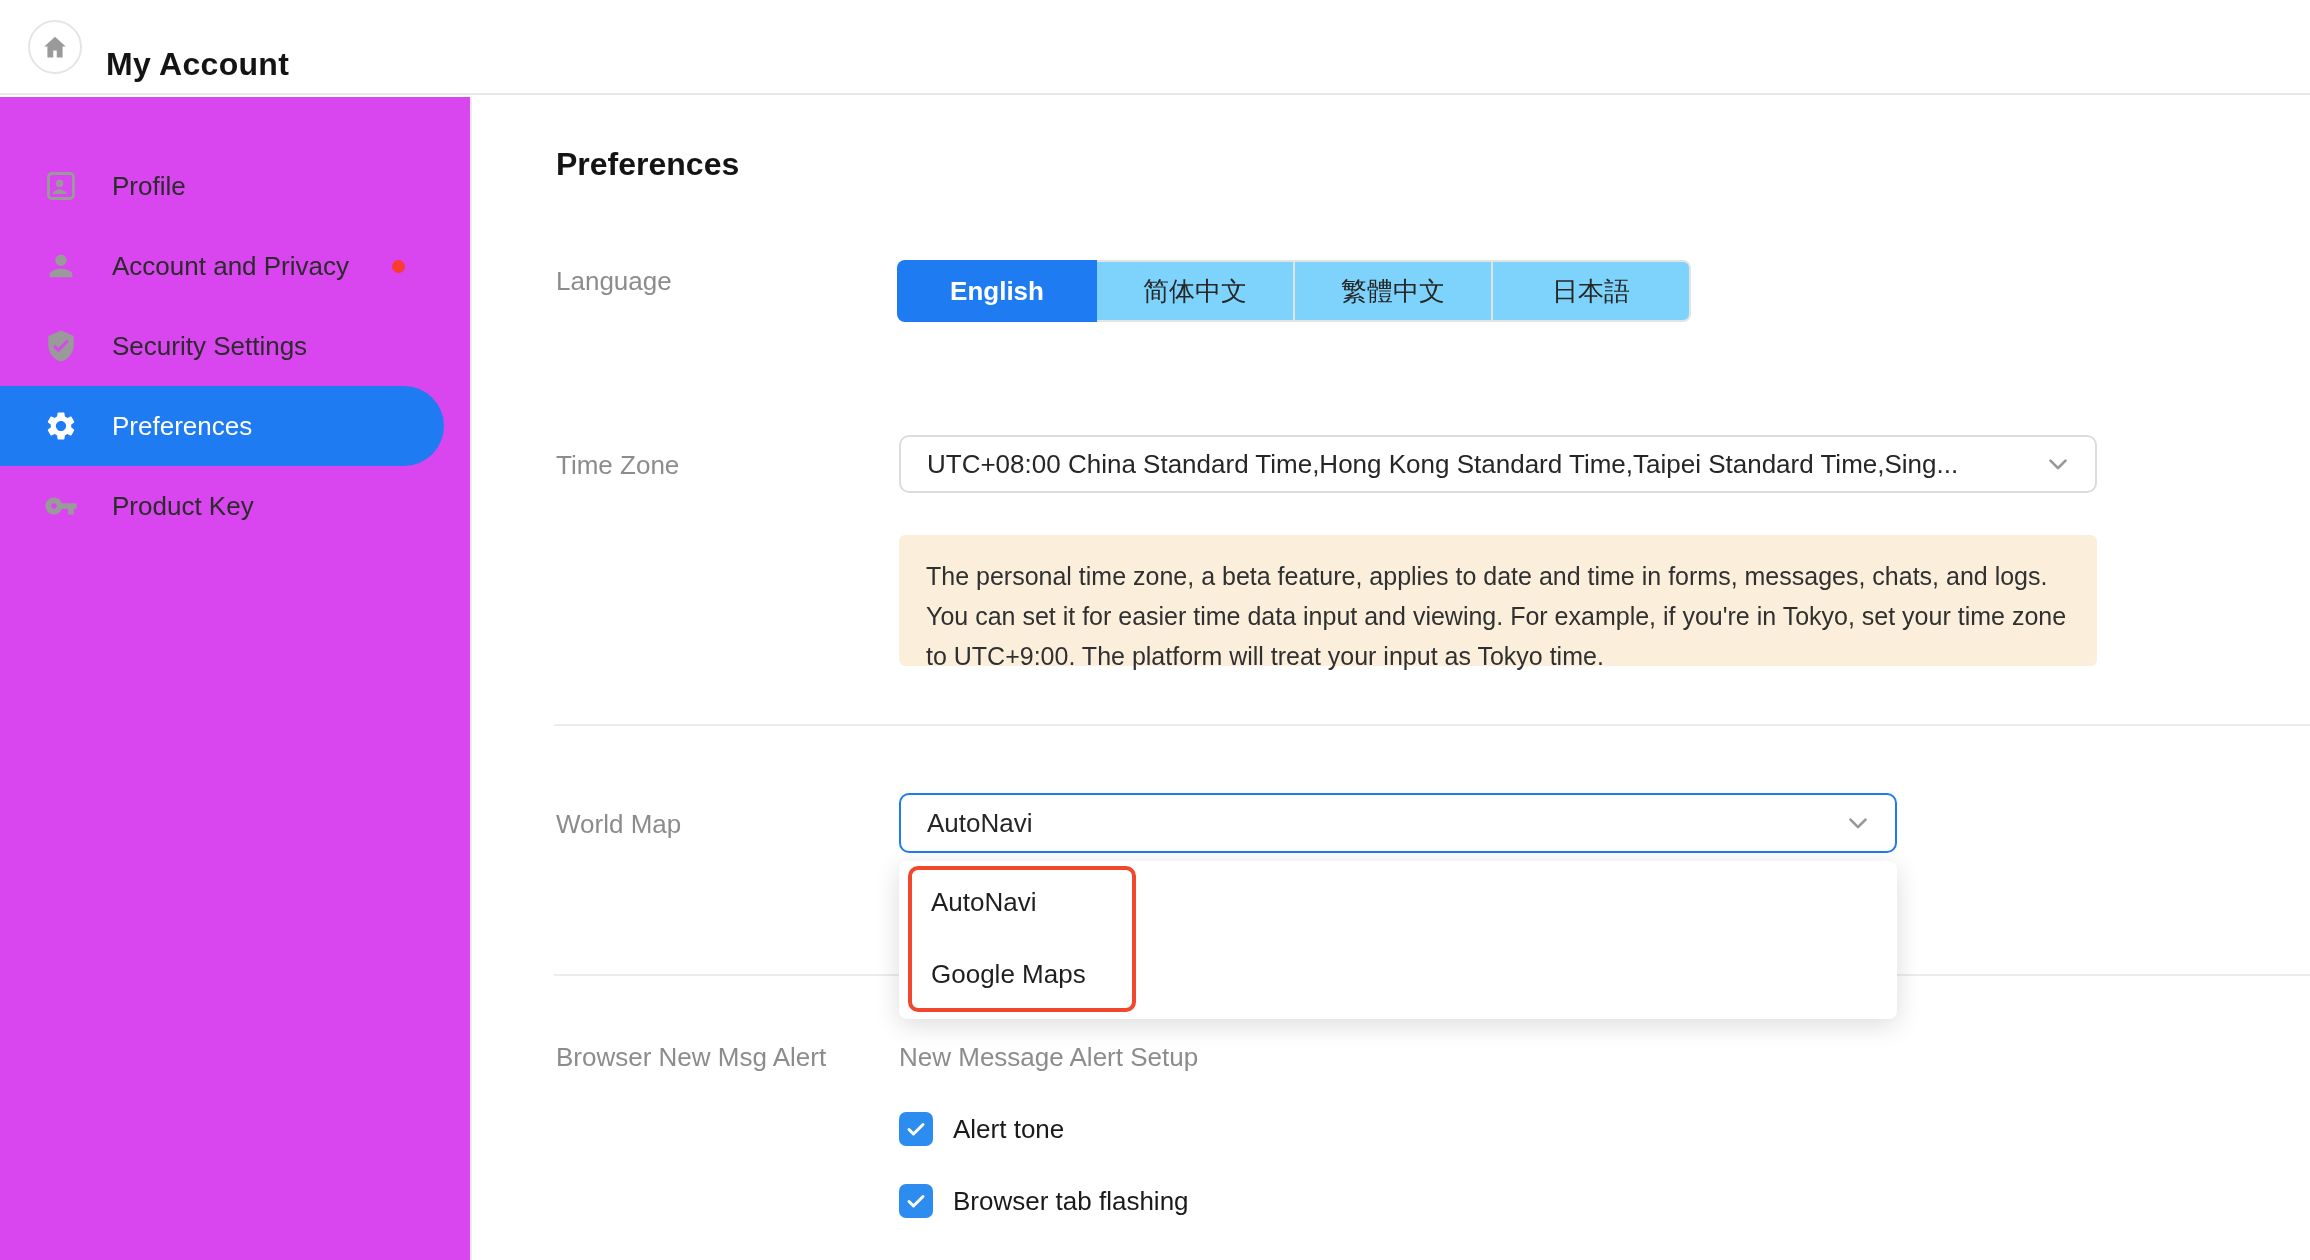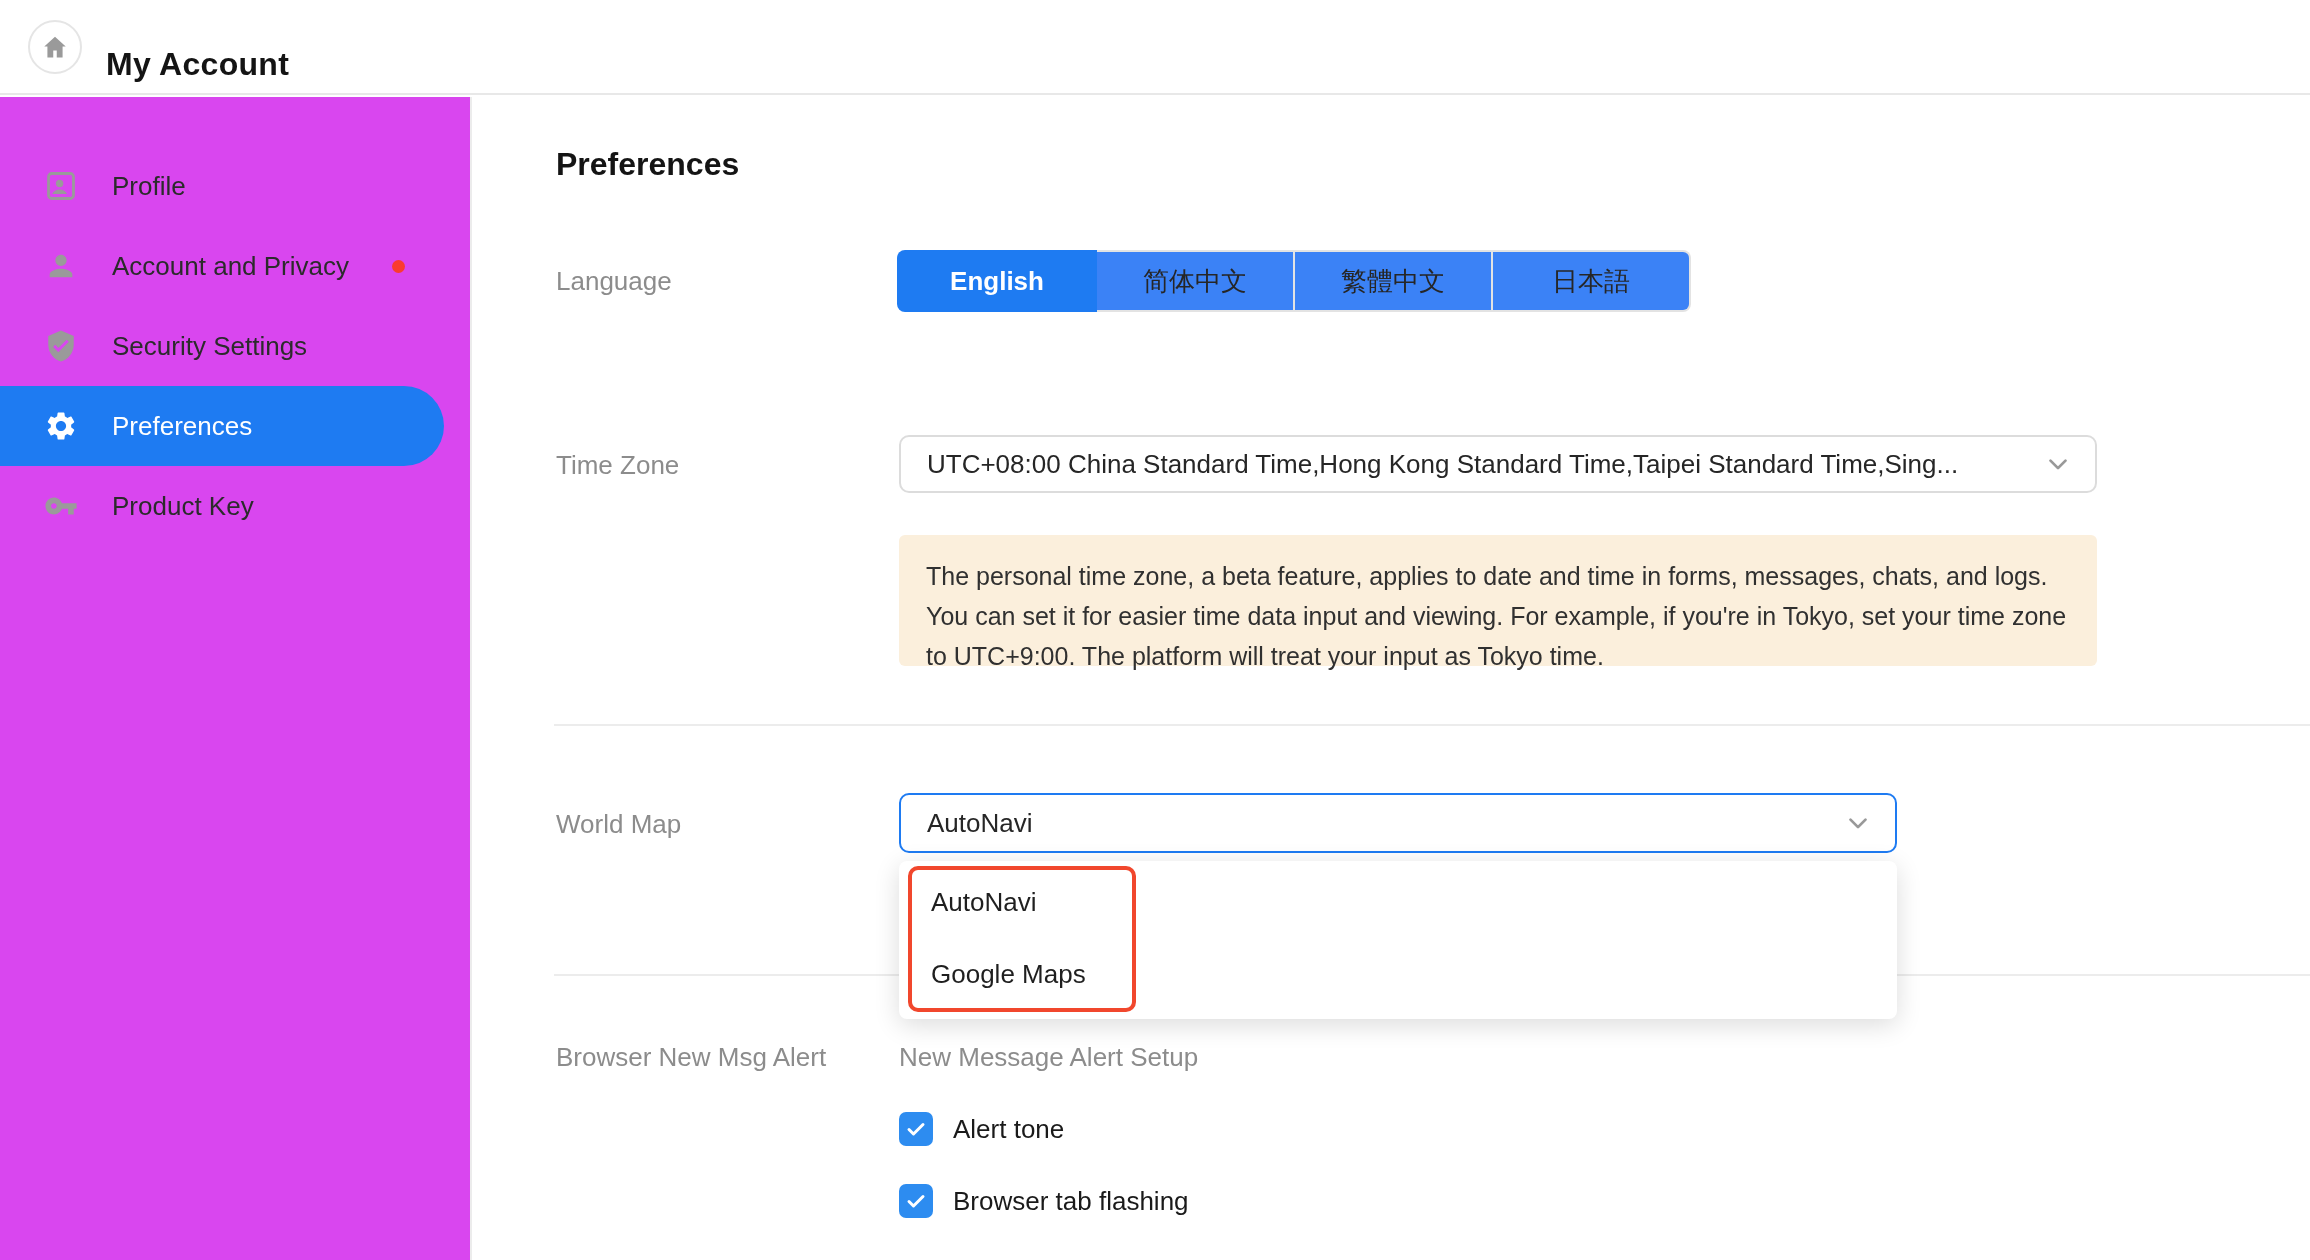--- a/index.html
+++ b/index.html
@@ -22,23 +22,23 @@
   .side-item .ic{position:relative;z-index:1;margin-left:44px;width:34px;height:34px;flex:0 0 34px;
     display:flex;align-items:center;justify-content:center;}
   .side-item .lbl{position:relative;z-index:1;margin-left:34px;font-size:26px;color:#2b2b2b;}
   .side-item.selected .lbl{color:#ffffff;}
   .notif-dot{position:absolute;left:392px;top:50%;margin-top:-6px;width:13px;height:13px;
     border-radius:50%;background:#fa3b30;z-index:1;}
   
   .page-title{position:absolute;left:556px;top:146px;font-size:32px;font-weight:700;color:#141414;}
   .row-label{position:absolute;left:556px;font-size:26px;color:#8c8c8c;}
   
-  .seg-group{position:absolute;left:897px;top:250px;height:54px;display:flex;}
+  .seg-group{position:absolute;left:897px;top:260px;height:54px;display:flex;}
   .seg-btn{width:198px;height:62px;box-sizing:border-box;display:flex;align-items:center;justify-content:center;
-    font-size:26px;color:#262626;background:#3b82f6;border:2px solid #e3e3e3;border-left-width:0;cursor:pointer;}
+    font-size:26px;color:#262626;background:#7dd3fc;border:2px solid #e3e3e3;border-left-width:0;cursor:pointer;}
   .seg-btn.first{border-left-width:2px;border-radius:8px 0 0 8px;}
   .seg-btn.last{border-radius:0 8px 8px 0;}
   .seg-btn.active{background:#1e7bf2;border:none;color:#fff;font-weight:700;border-radius:8px 0 0 8px;width:200px;}
   
   .select{position:absolute;box-sizing:border-box;background:#fff;border:2px solid #dcdcdc;border-radius:10px;
     display:flex;align-items:center;cursor:pointer;}
   .select .val{padding-left:26px;font-size:26px;color:#262626;white-space:nowrap;overflow:hidden;}
   .select .chev{position:absolute;right:22px;top:50%;margin-top:-15px;width:30px;height:30px;}
   .select.tz{left:899px;top:435px;width:1198px;height:58px;}
   .select.wm{left:899px;top:793px;width:998px;height:60px;border-color:#1e7bf2;}

